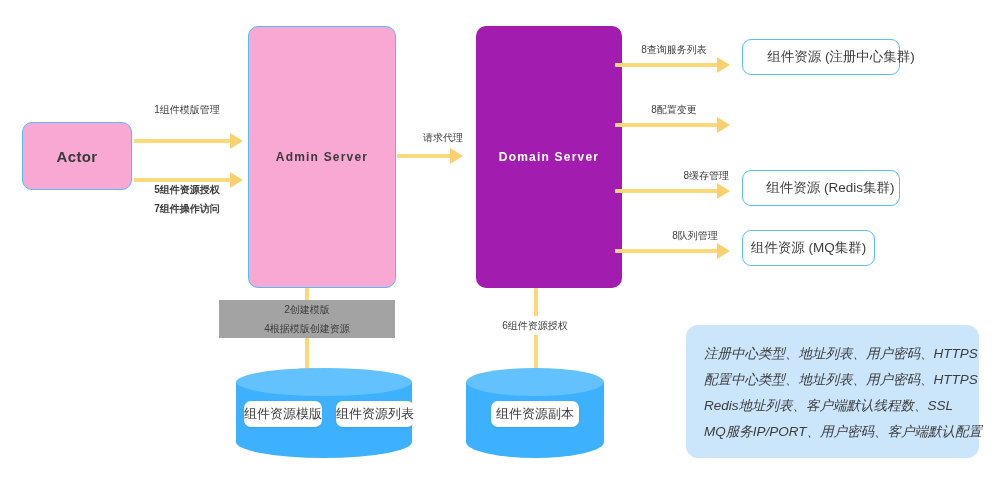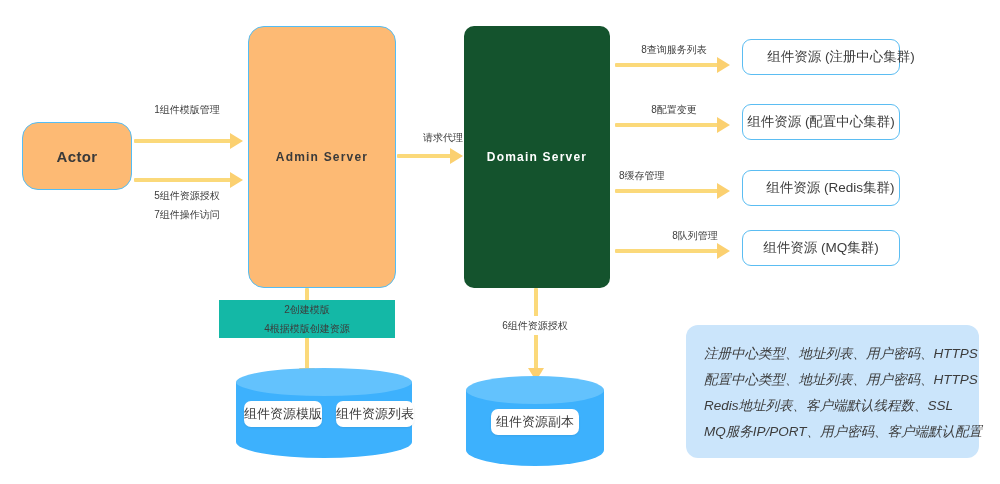--- a/index.html
+++ b/index.html
@@ -9,31 +9,32 @@
     color:#3c3c3c;
     -webkit-font-smoothing:antialiased;
   }
   #diagram{position:relative;width:1000px;height:484px;overflow:hidden;background:#fff;}
 
   
   .abs{position:absolute;box-sizing:border-box;}
 
   
   .node-outline{
-    background:#fdba74;
+    background:#f9a8d4;
     border:1.4px solid #54bdf4;
-    border-radius:16px;
+    border-radius:10px;
     display:flex;align-items:center;justify-content:center;
     text-align:center;
   }
   .node-filled{
-    background:#14532d;
+    background:#a21caf;
     border-radius:10px;
     display:flex;align-items:center;justify-content:center;
     text-align:center;
+    margin-left:12px;
   }
   .node-title{
     font-size:12px;font-weight:bold;letter-spacing:1.2px;color:#3a3a3a;
   }
   .node-title.light{color:#ffffff;}
   .actor-title{font-size:15px;font-weight:bold;letter-spacing:.4px;color:#3a3a3a;}
 
   
   .res-box{
     background:#ffffff;
@@ -115,21 +116,21 @@
   </div>
 
   <div class="abs cap cap-center" style="left:128px;top:100px;width:118px;">
     <div>1组件模版管理</div>
   </div>
   <div class="abs h-line" style="left:134px;top:139px;width:98px;"></div>
   <div class="abs arrow-right" style="left:230px;top:133px;"></div>
 
   <div class="abs h-line" style="left:134px;top:178px;width:98px;"></div>
   <div class="abs arrow-right" style="left:230px;top:172px;"></div>
-  <div class="abs cap cap-center" style="left:128px;top:186px;width:118px;">
+  <div class="abs cap cap-center" style="left:128px;top:180px;width:118px;font-weight:bold;">
     <div>5组件资源授权</div>
     <div>7组件操作访问</div>
   </div>
 
   <div class="abs node-outline" style="left:248px;top:26px;width:148px;height:262px;">
     <span class="node-title">Admin  Server</span>
   </div>
 
   <div class="abs cap" style="left:398px;top:128px;width:90px;text-align:center;">
     <span>请求代理</span>
@@ -148,45 +149,42 @@
   <div class="abs arrow-right" style="left:717px;top:57px;"></div>
   <div class="abs res-box" style="left:742px;top:39px;width:158px;height:36px;padding-left:40px;">
     <span>组件资源 (注册中心集群)</span>
   </div>
 
   <div class="abs cap" style="left:619px;top:100px;width:110px;text-align:center;">
     <span>8配置变更</span>
   </div>
   <div class="abs h-line" style="left:615px;top:123px;width:104px;"></div>
   <div class="abs arrow-right" style="left:717px;top:117px;"></div>
-  <div class="abs res-box" style="left:742px;top:104px;width:158px;height:36px;">
-    <span>组件资源 (配置中心集群)</span>
-  </div>
-
-  <div class="abs cap" style="left:619px;top:166px;width:110px;text-align:left;">
+
+  <div class="abs cap" style="left:619px;top:166px;width:110px;text-align:right;">
     <span>8缓存管理</span>
   </div>
   <div class="abs h-line" style="left:615px;top:189px;width:104px;"></div>
   <div class="abs arrow-right" style="left:717px;top:183px;"></div>
   <div class="abs res-box" style="left:742px;top:170px;width:158px;height:36px;padding-left:19px;">
     <span>组件资源 (Redis集群)</span>
   </div>
 
   <div class="abs cap" style="left:640px;top:226px;width:110px;text-align:center;">
     <span>8队列管理</span>
   </div>
   <div class="abs h-line" style="left:615px;top:249px;width:104px;"></div>
   <div class="abs arrow-right" style="left:717px;top:243px;"></div>
-  <div class="abs res-box" style="left:742px;top:230px;width:158px;height:36px;">
+  <div class="abs res-box" style="left:742px;top:230px;width:133px;height:36px;">
     <span>组件资源 (MQ集群)</span>
   </div>
 
   <div class="abs v-line" style="left:305px;top:288px;height:84px;"></div>
   <div class="abs arrow-down" style="left:299px;top:368px;"></div>
-  <div class="abs cap cap-center" style="left:219px;top:300px;width:176px;background:#14b8a6;">
+  <div class="abs cap cap-center" style="left:219px;top:300px;width:176px;background:#a3a3a3;">
     <div>2创建模版</div>
     <div>4根据模版创建资源</div>
   </div>
 
   <div class="abs v-line" style="left:534px;top:288px;height:84px;"></div>
   <div class="abs arrow-down" style="left:528px;top:368px;"></div>
   <div class="abs cap cap-center" style="left:459px;top:316px;width:152px;background:#ffffff;">
     <span>6组件资源授权</span>
   </div>
 
@@ -195,21 +193,21 @@
     <div class="cyl-body" style="top:14px;height:60px;"></div>
     <div class="cyl-top" style="height:28px;"></div>
     <div class="cyl-chip" style="left:8px;top:33px;width:78px;height:26px;">
       <span>组件资源模版</span>
     </div>
     <div class="cyl-chip" style="left:100px;top:33px;width:78px;height:26px;">
       <span>组件资源列表</span>
     </div>
   </div>
 
-  <div class="cyl" style="left:466px;top:376px;width:138px;height:90px;">
+  <div class="cyl" style="left:466px;top:368px;width:138px;height:90px;">
     <div class="cyl-bottom" style="top:58px;height:32px;"></div>
     <div class="cyl-body" style="top:14px;height:60px;"></div>
     <div class="cyl-top" style="height:28px;"></div>
     <div class="cyl-chip" style="left:25px;top:33px;width:88px;height:26px;">
       <span>组件资源副本</span>
     </div>
   </div>
 
   <div class="abs info-panel" style="left:686px;top:325px;width:293px;height:133px;">
     <div class="info-line">注册中心类型、地址列表、用户密码、HTTPS</div>

